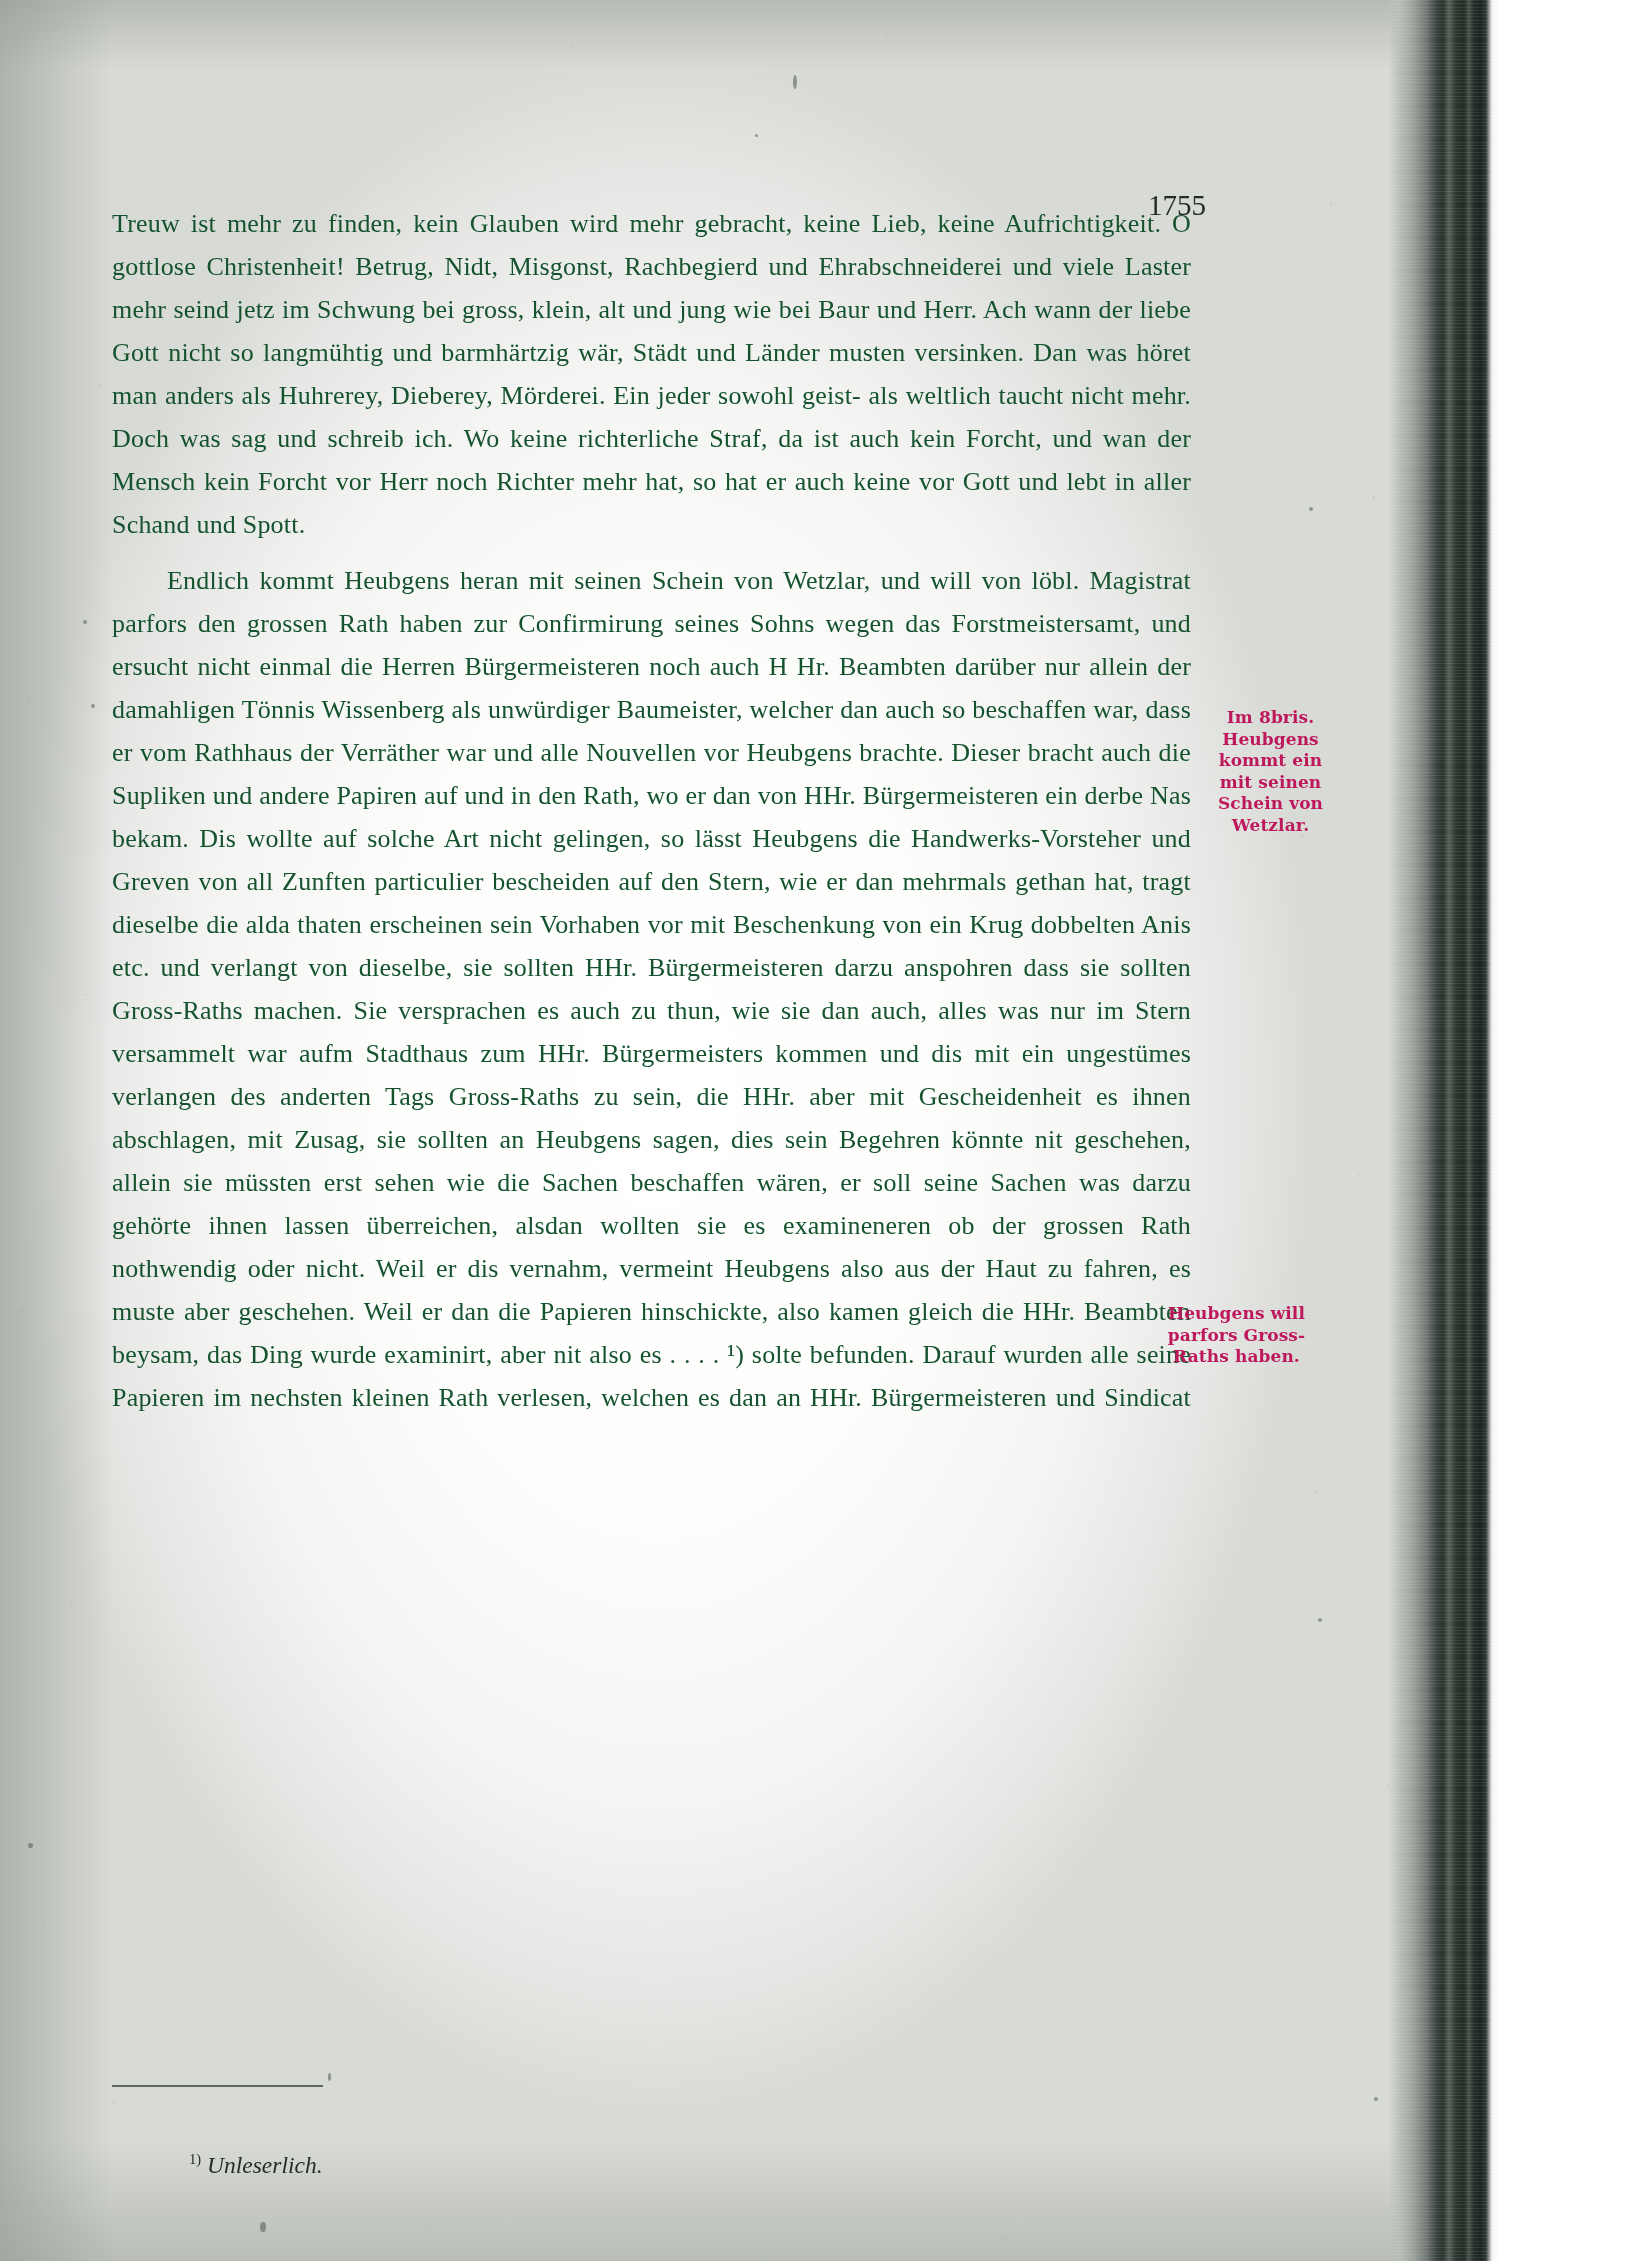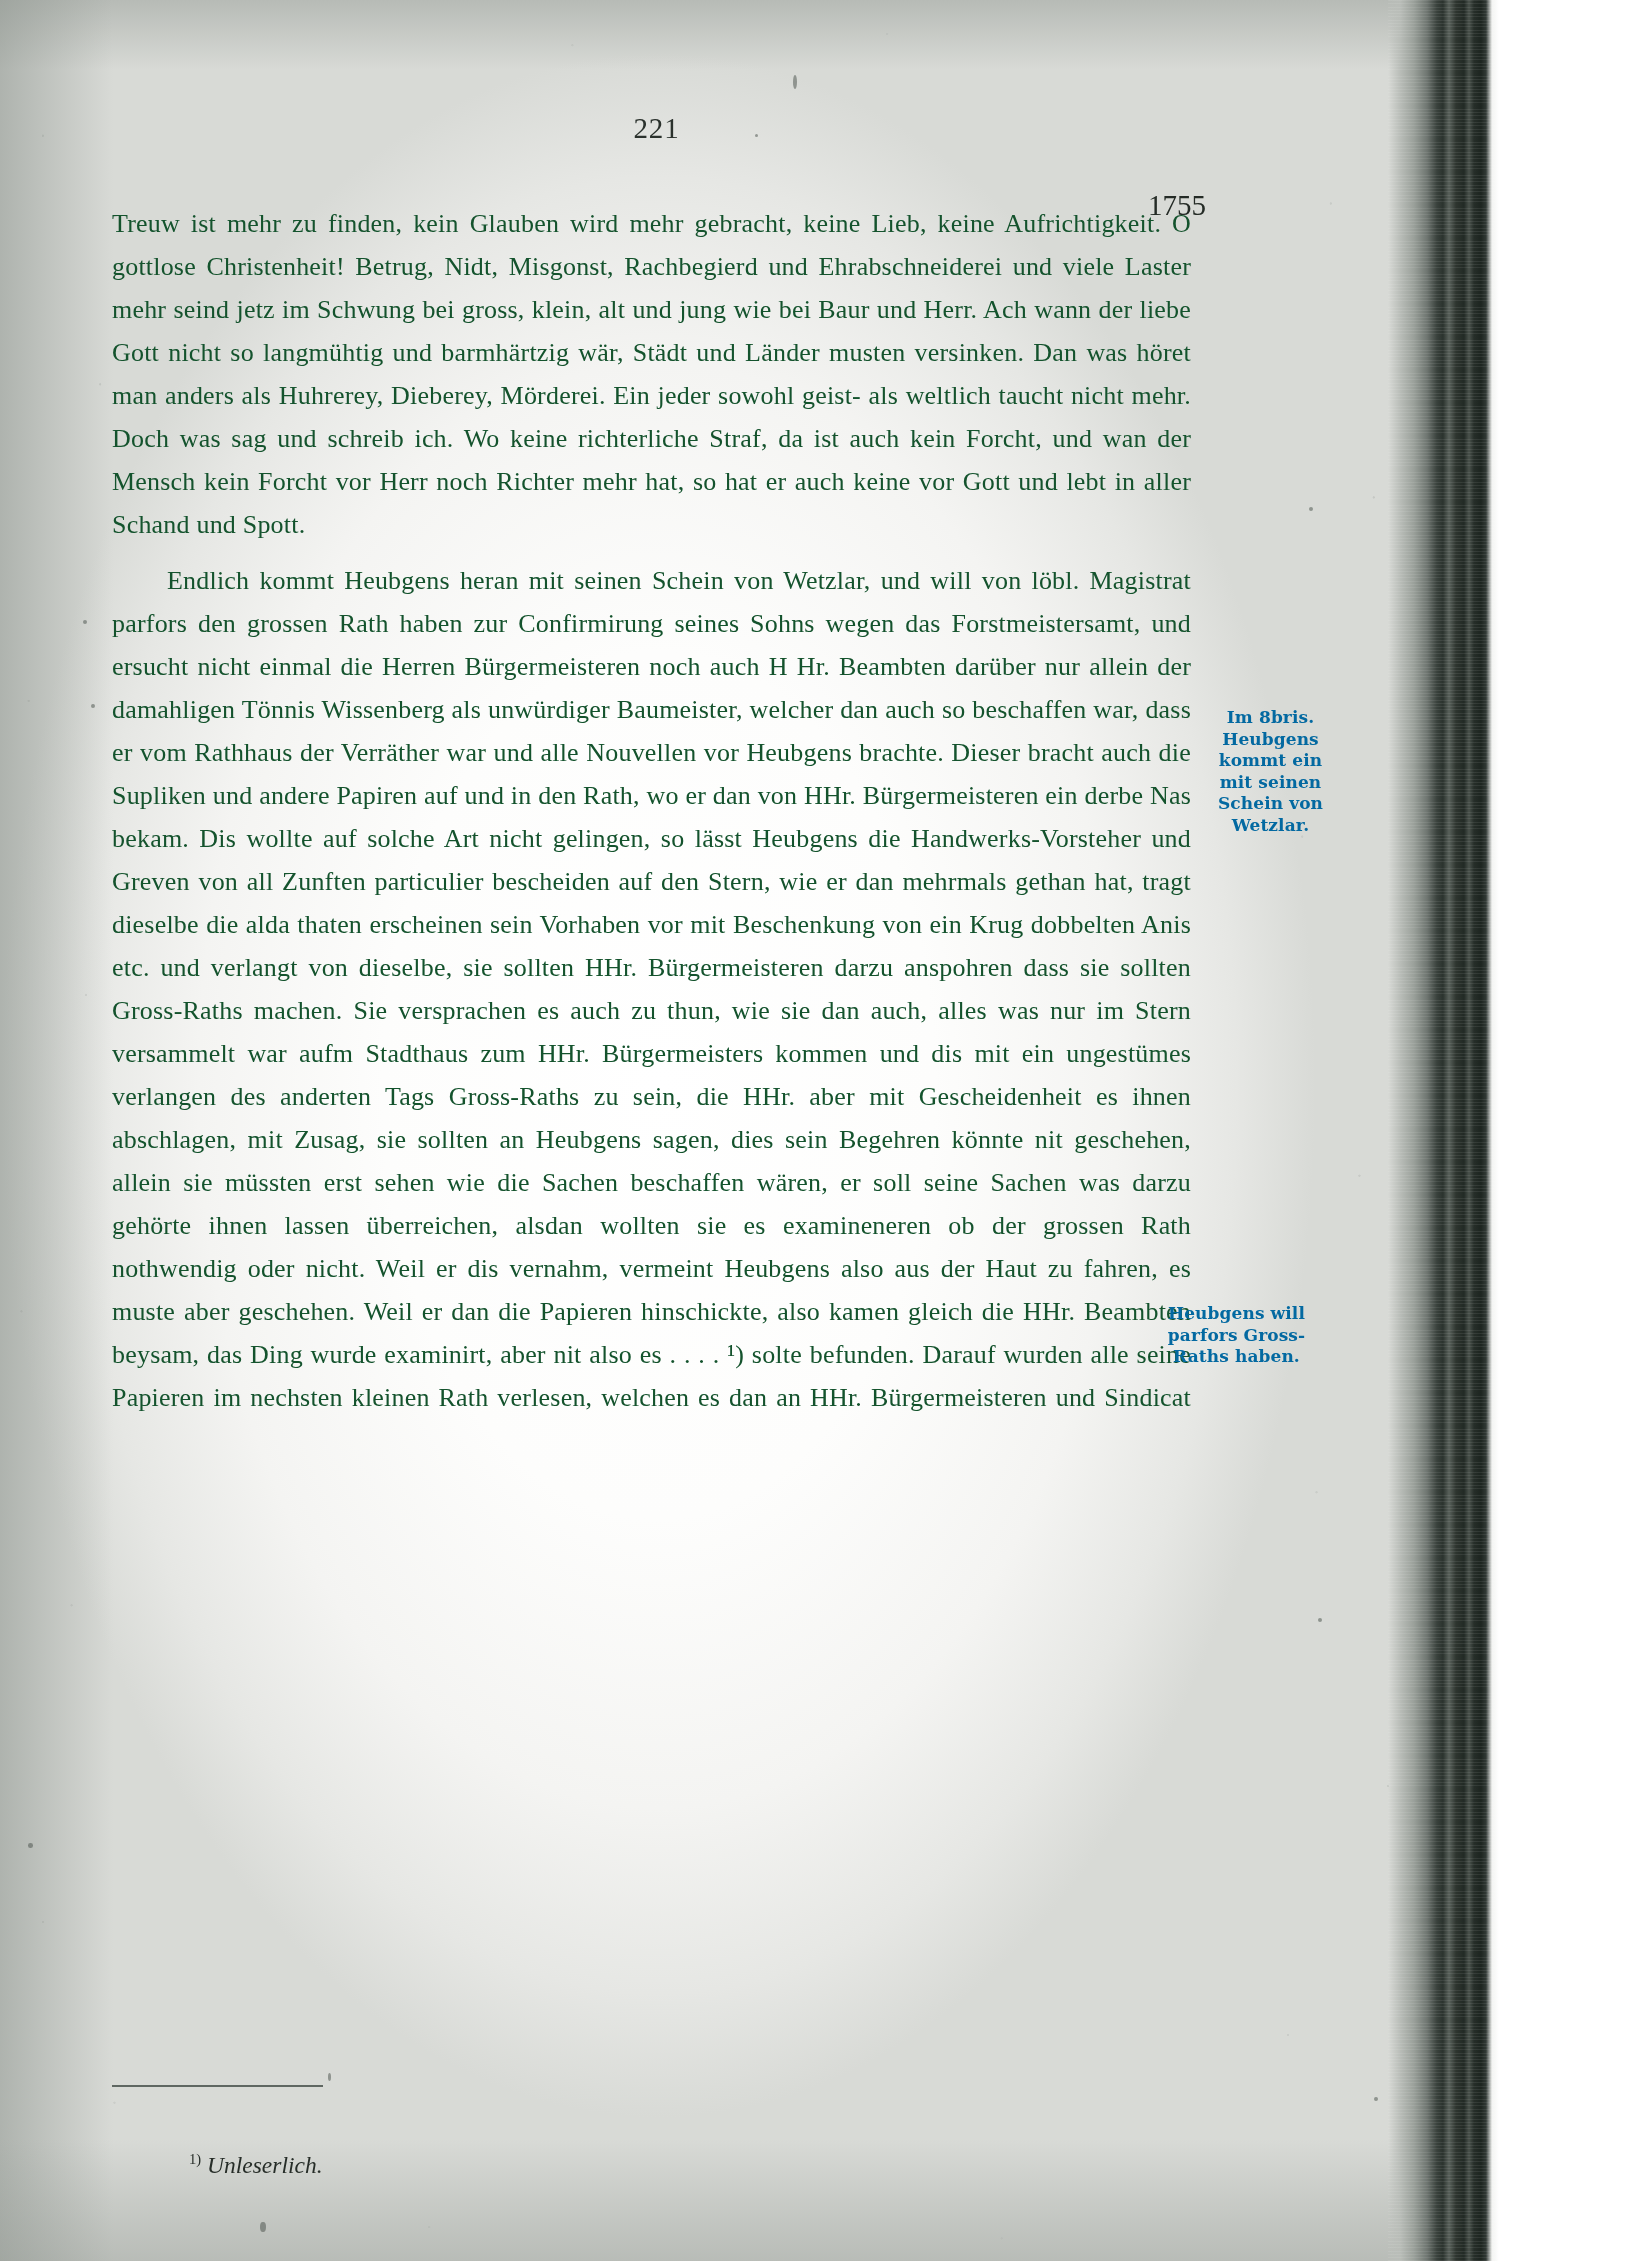--- a/index.html
+++ b/index.html
@@ -148,21 +148,21 @@
   }
 
   .marginal {
     position: absolute;
     width: 141px;
     font-family: "DejaVu Serif", "Liberation Serif", serif;
     font-weight: bold;
     font-size: 17px;
     line-height: 21.6px;
     text-align: center;
-    color: #0369a1;
+    color: #be185d;
     letter-spacing: 0.1px;
   }
   .year {
     position: absolute;
     font-size: 29px;
     line-height: 43px;
     color: #242b26;
     font-family: "Liberation Serif", "DejaVu Serif", serif;
   }
 
@@ -202,21 +202,20 @@
   <div class="paper-speckle"></div>
   <div class="edge-top"></div>
   <div class="edge-left"></div>
   <div class="edge-bottom"></div>
 
   <div class="gutter"></div>
   <div class="gutter-grain"></div>
 
   <div class="content">
 
-    <div class="folio">221</div>
 
     <div class="body-col">
       <p class="para">Treuw ist mehr zu finden, kein Glauben wird mehr gebracht, keine Lieb, keine Aufrichtigkeit. O gottlose Christenheit! Betrug, Nidt, Misgonst, Rachbegierd und Ehrabschneiderei und viele Laster mehr seind jetz im Schwung bei gross, klein, alt und jung wie bei Baur und Herr. Ach wann der liebe Gott nicht so langmühtig und barmhärtzig wär, Städt und Länder musten versinken. Dan was höret man anders als Huhrerey, Dieberey, Mörderei. Ein jeder sowohl geist- als weltlich taucht nicht mehr. Doch was sag und schreib ich. Wo keine richterliche Straf, da ist auch kein Forcht, und wan der Mensch kein Forcht vor Herr noch Richter mehr hat, so hat er auch keine vor Gott und lebt in aller Schand und Spott.</p>
       <p class="para indent">Endlich kommt Heubgens heran mit seinen Schein von Wetzlar, und will von löbl. Magistrat parfors den grossen Rath haben zur Confirmirung seines Sohns wegen das Forstmeistersamt, und ersucht nicht einmal die Herren Bürgermeisteren noch auch H Hr. Beambten darüber nur allein der damahligen Tönnis Wissenberg als unwürdiger Baumeister, welcher dan auch so beschaffen war, dass er vom Rathhaus der Verräther war und alle Nouvellen vor Heubgens brachte. Dieser bracht auch die Supliken und andere Papiren auf und in den Rath, wo er dan von HHr. Bürgermeisteren ein derbe Nas bekam. Dis wollte auf solche Art nicht gelingen, so lässt Heubgens die Handwerks-Vorsteher und Greven von all Zunften particulier bescheiden auf den Stern, wie er dan mehrmals gethan hat, tragt dieselbe die alda thaten erscheinen sein Vorhaben vor mit Beschenkung von ein Krug dobbelten Anis etc. und verlangt von dieselbe, sie sollten HHr. Bürgermeisteren darzu anspohren dass sie sollten Gross-Raths machen. Sie versprachen es auch zu thun, wie sie dan auch, alles was nur im Stern versammelt war aufm Stadthaus zum HHr. Bürgermeisters kommen und dis mit ein ungestümes verlangen des anderten Tags Gross-Raths zu sein, die HHr. aber mit Gescheidenheit es ihnen abschlagen, mit Zusag, sie sollten an Heubgens sagen, dies sein Begehren könnte nit geschehen, allein sie müssten erst sehen wie die Sachen beschaffen wären, er soll seine Sachen was darzu gehörte ihnen lassen überreichen, alsdan wollten sie es examineneren ob der grossen Rath nothwendig oder nicht. Weil er dis vernahm, vermeint Heubgens also aus der Haut zu fahren, es muste aber geschehen. Weil er dan die Papieren hinschickte, also kamen gleich die HHr. Beambten beysam, das Ding wurde examinirt, aber nit also es . . . . ¹) solte befunden. Darauf wurden alle seine Papieren im nechsten kleinen Rath verlesen, welchen es dan an HHr. Bürgermeisteren und Sindicat</p>
     </div>
 
     <div class="year" style="left:1148px; top:184px;">1755</div>
 
     <div class="marginal" style="left:1200px; top:707px;">Im 8bris. Heubgens kommt ein mit seinen Schein von Wetzlar.</div>
 

